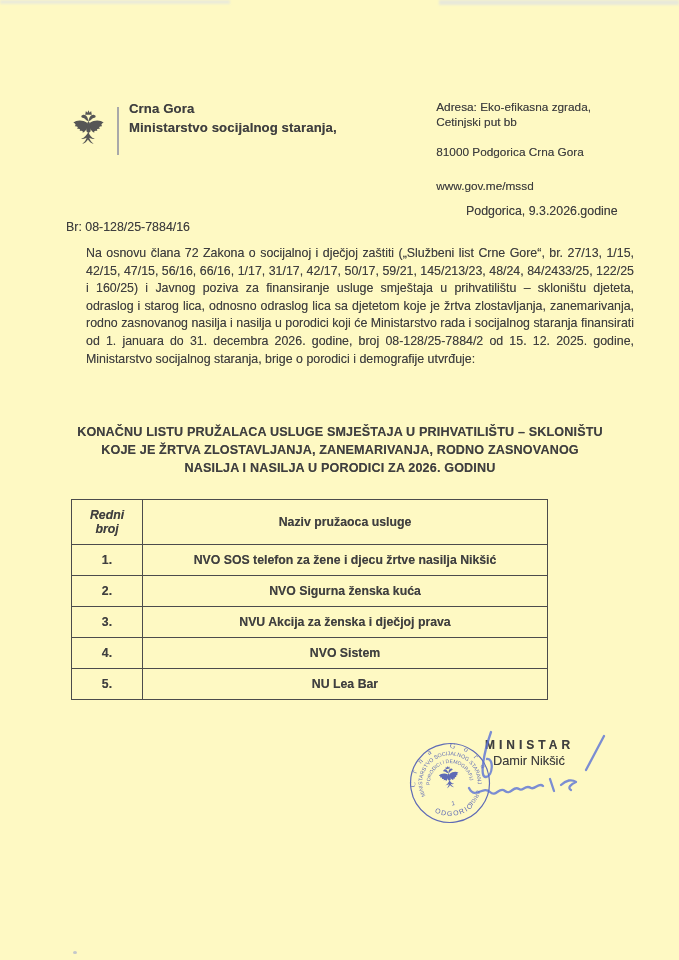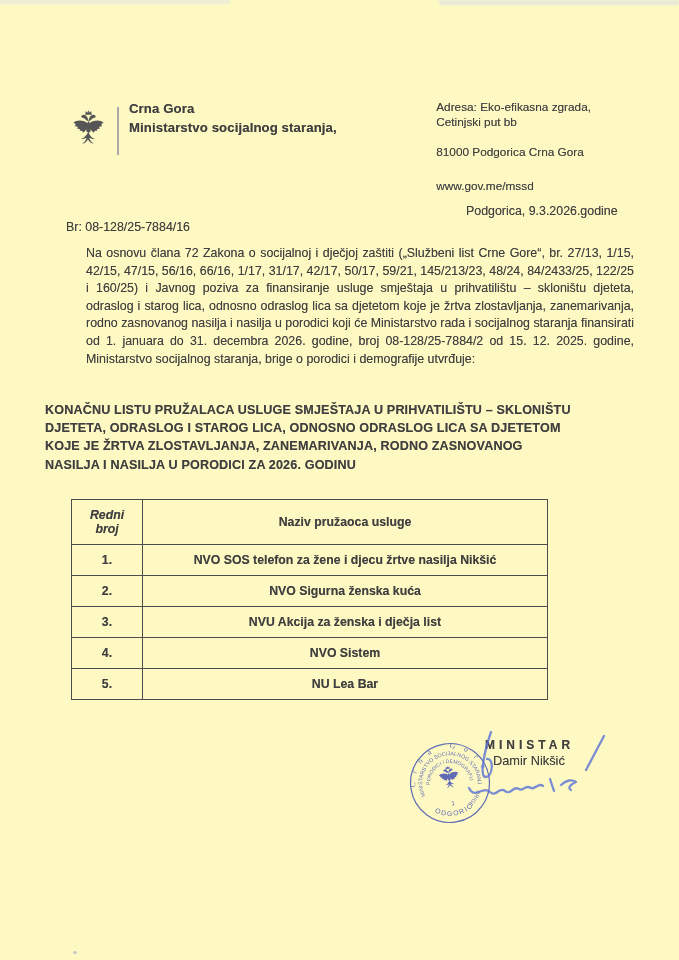--- a/index.html
+++ b/index.html
@@ -17,21 +17,21 @@
   .hdr-divider{position:absolute;left:117px;top:107px;width:2px;height:48px;background:#a9a9a9;}
   .org{position:absolute;left:129px;top:99px;font-size:13.2px;font-weight:bold;line-height:19px;letter-spacing:.1px;}
   .addr{position:absolute;right:88px;top:100px;text-align:left;font-size:11.8px;line-height:14.5px;}
   .addr .gap1{margin-top:16px;}
   .addr .gap2{margin-top:19px;}
   
   .ref-no{position:absolute;left:66px;top:220px;font-size:12.4px;}
   .place-date{position:absolute;left:430px;top:204px;font-size:12.4px;margin-left:36px;}
   
   .intro{position:absolute;left:66px;top:245px;width:548px;font-size:12.4px;line-height:17.6px;text-align:justify;margin-left:20px;}
-  .doc-title{position:absolute;left:45px;top:401px;width:590px;font-weight:bold;font-size:12.6px;line-height:18.2px;letter-spacing:.15px;}
+  .doc-title{position:absolute;left:45px;top:423px;width:590px;text-align:center;font-weight:bold;font-size:12.6px;line-height:18.2px;letter-spacing:.15px;}
   
   .list-table{position:absolute;left:71px;top:499px;width:477px;border-collapse:collapse;font-size:12.3px;font-weight:bold;color:#3f3f3f;}
   .list-table th,.list-table td{border:1.6px solid #4c4c4c;text-align:center;vertical-align:middle;padding:2px 6px;}
   .list-table th{height:40px;font-size:12.3px;}
   .list-table td{height:26px;}
   .col-num{width:58px;font-style:italic;}
   
   .minister-title{position:absolute;left:485px;top:738px;font-size:12px;font-weight:bold;letter-spacing:4px;}
   .minister-name{position:absolute;left:493px;top:753px;font-size:12.8px;}
   .stamp{position:absolute;left:398px;top:731px;width:104px;height:104px;transform:rotate(-9deg);opacity:.88;}
@@ -76,21 +76,20 @@
     <div class="gap2">www.gov.me/mssd</div>
   </div>
 
   <div class="ref-no soft">Br: 08-128/25-7884/16</div>
   <div class="place-date soft">Podgorica, 9.3.2026.godine</div>
 
   <div class="intro soft">Na osnovu člana 72 Zakona o socijalnoj i dječjoj zaštiti („Službeni list Crne Gore“, br. 27/13, 1/15, 42/15, 47/15, 56/16, 66/16, 1/17, 31/17, 42/17, 50/17, 59/21, 145/213/23, 48/24, 84/2433/25, 122/25 i 160/25) i Javnog poziva za finansiranje usluge smještaja u prihvatilištu – skloništu djeteta, odraslog i starog lica, odnosno odraslog lica sa djetetom koje je žrtva zlostavljanja, zanemarivanja, rodno zasnovanog nasilja i nasilja u porodici koji će Ministarstvo rada i socijalnog staranja finansirati od 1. januara do 31. decembra 2026. godine, broj 08-128/25-7884/2 od 15. 12. 2025. godine, Ministarstvo socijalnog staranja, brige o porodici i demografije utvrđuje:</div>
 
   <div class="doc-title soft">
     <div>KONAČNU LISTU PRUŽALACA USLUGE SMJEŠTAJA U PRIHVATILIŠTU – SKLONIŠTU</div>
-    <div>DJETETA, ODRASLOG I STAROG LICA, ODNOSNO ODRASLOG LICA SA DJETETOM</div>
     <div>KOJE JE ŽRTVA ZLOSTAVLJANJA, ZANEMARIVANJA, RODNO ZASNOVANOG</div>
     <div>NASILJA I NASILJA U PORODICI ZA 2026. GODINU</div>
   </div>
 
   <table class="list-table soft">
     <thead>
       <tr>
         <th class="col-num">Redni broj</th>
         <th>Naziv pružaoca usluge</th>
       </tr>
@@ -99,21 +98,21 @@
       <tr>
         <td>1.</td>
         <td>NVO SOS telefon za žene i djecu žrtve nasilja Nikšić</td>
       </tr>
       <tr>
         <td>2.</td>
         <td>NVO Sigurna ženska kuća</td>
       </tr>
       <tr>
         <td>3.</td>
-        <td>NVU Akcija za ženska i dječja list</td>
+        <td>NVU Akcija za ženska i dječjoj prava</td>
       </tr>
       <tr>
         <td>4.</td>
         <td>NVO Sistem</td>
       </tr>
       <tr>
         <td>5.</td>
         <td>NU Lea Bar</td>
       </tr>
     </tbody>

